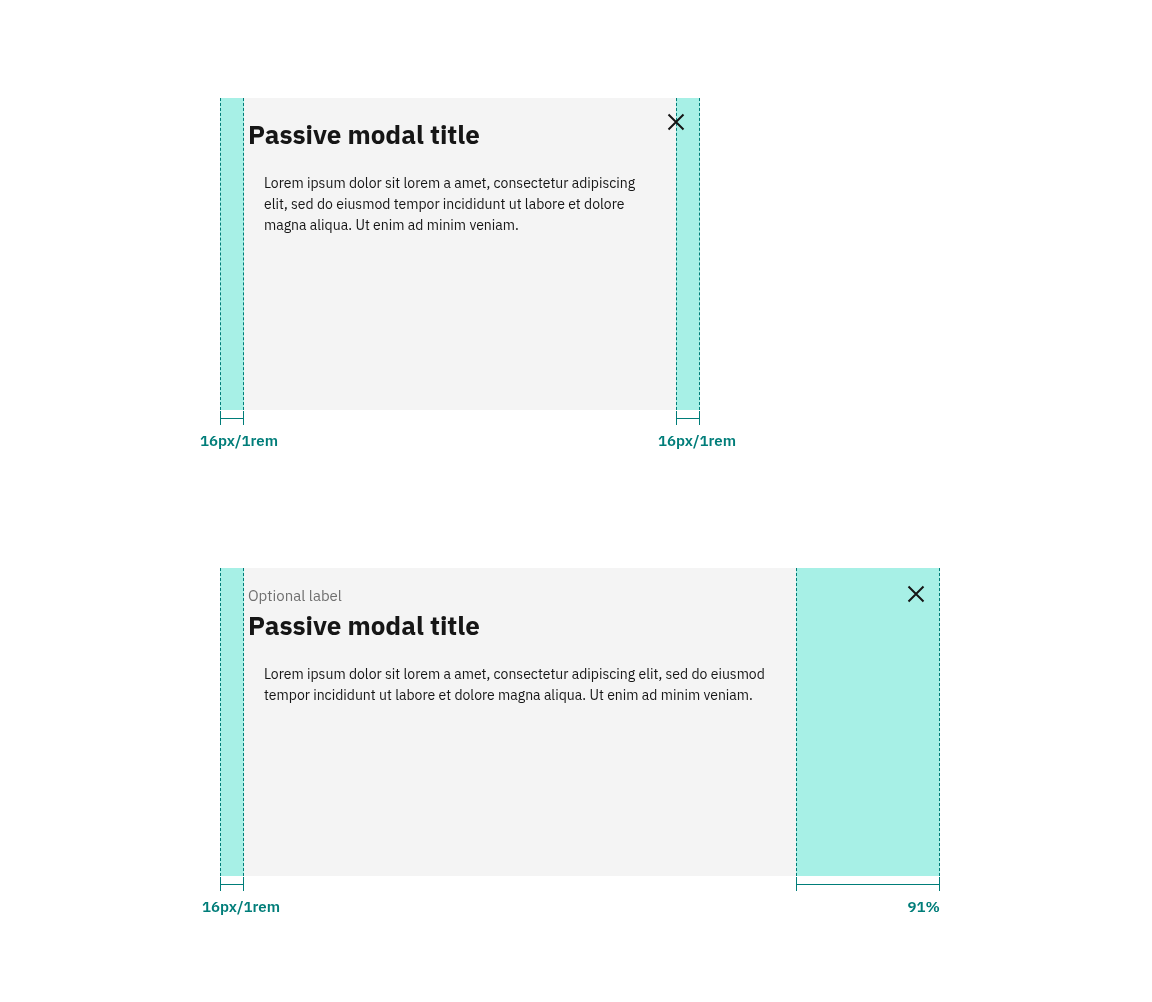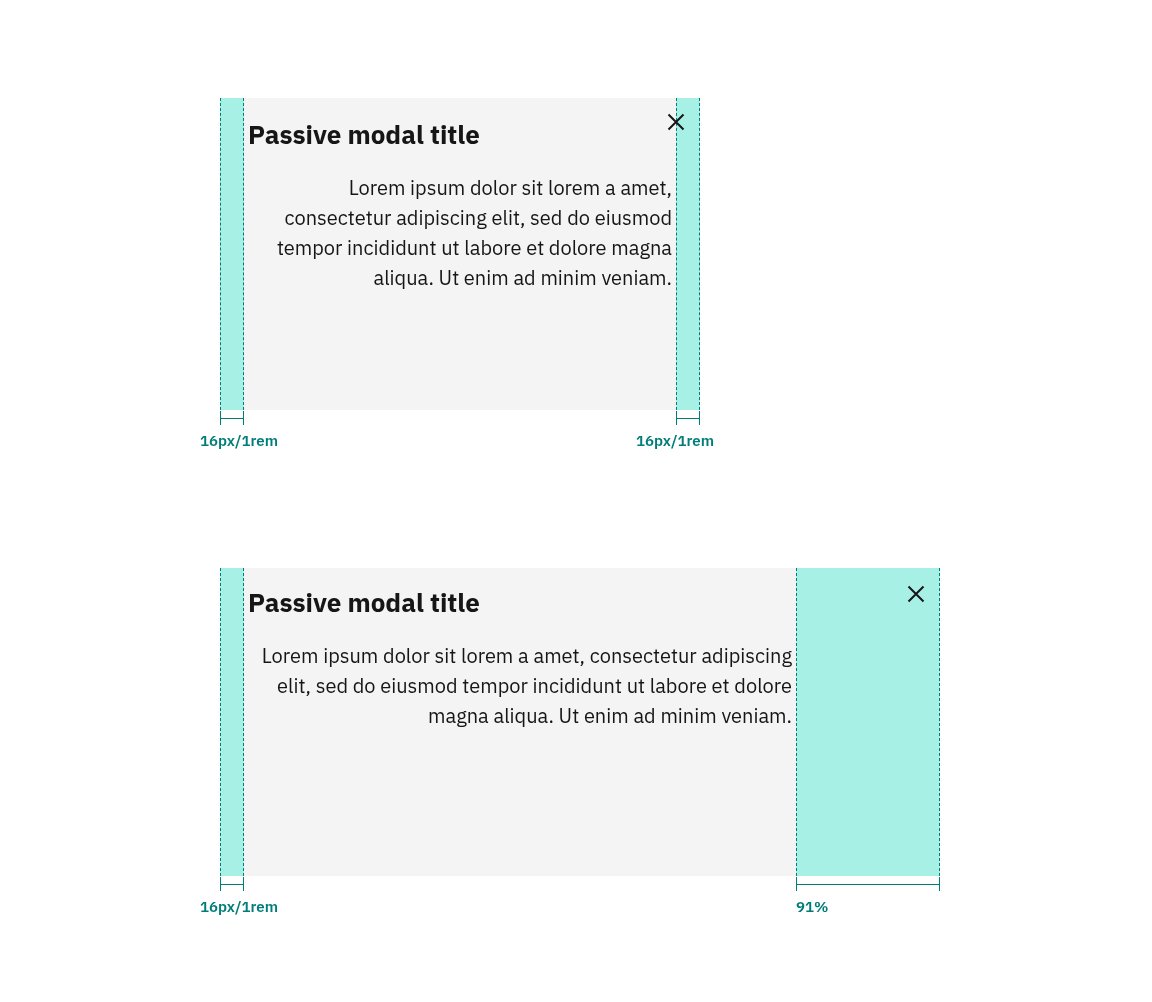--- a/index.html
+++ b/index.html
@@ -64,34 +64,33 @@
     color:var(--text-secondary);
     margin:0 0 4px 0;
   }
   .modal-title{
     font-size:26px;
     font-weight:700;
     margin:0 0 22px 0;
     line-height:1.25;
   }
   .modal-copy{
-    font-size:20px;
+    font-size:14px;
     line-height:1.5;
-    margin:0;
+    margin:16px;
     color:var(--text-primary);
-    text-align:right;
   }
 
   
   .measure{
     position:absolute;
     color:var(--teal);
     font-size:15px;
     font-weight:600;
-    text-align:left;
+    text-align:right;
   }
   .measure .bar{
     position:relative;
     height:14px;
     border-left:1px solid var(--teal);
     border-right:1px solid var(--teal);
     box-sizing:border-box;
   }
   .measure .bar::after{
     content:"";
@@ -153,20 +152,21 @@
 <div id="ex1-m-right" class="measure">
   <div class="bar"></div>
   <div class="lbl">16px/1rem</div>
 </div>
 
 <div id="ex2" class="example">
   <div class="modal-frame" style="width:100%;height:100%;">
     <div class="pad-left"></div>
     <div class="pad-right"></div>
     <div class="modal-body">
+      <p class="modal-label">Optional label</p>
       <h2 class="modal-title">Passive modal title</h2>
       <p class="modal-copy">Lorem ipsum dolor sit lorem a amet, consectetur adipiscing elit, sed do eiusmod tempor incididunt ut labore et dolore magna aliqua. Ut enim ad minim veniam.</p>
     </div>
     <span class="close-btn">
       <svg viewBox="0 0 16 16" aria-hidden="true">
           <path d="M2 2 L14 14 M14 2 L2 14" stroke="currentColor" stroke-width="1.6" fill="none"></path>
         </svg>
     </span>
   </div>
 </div>

